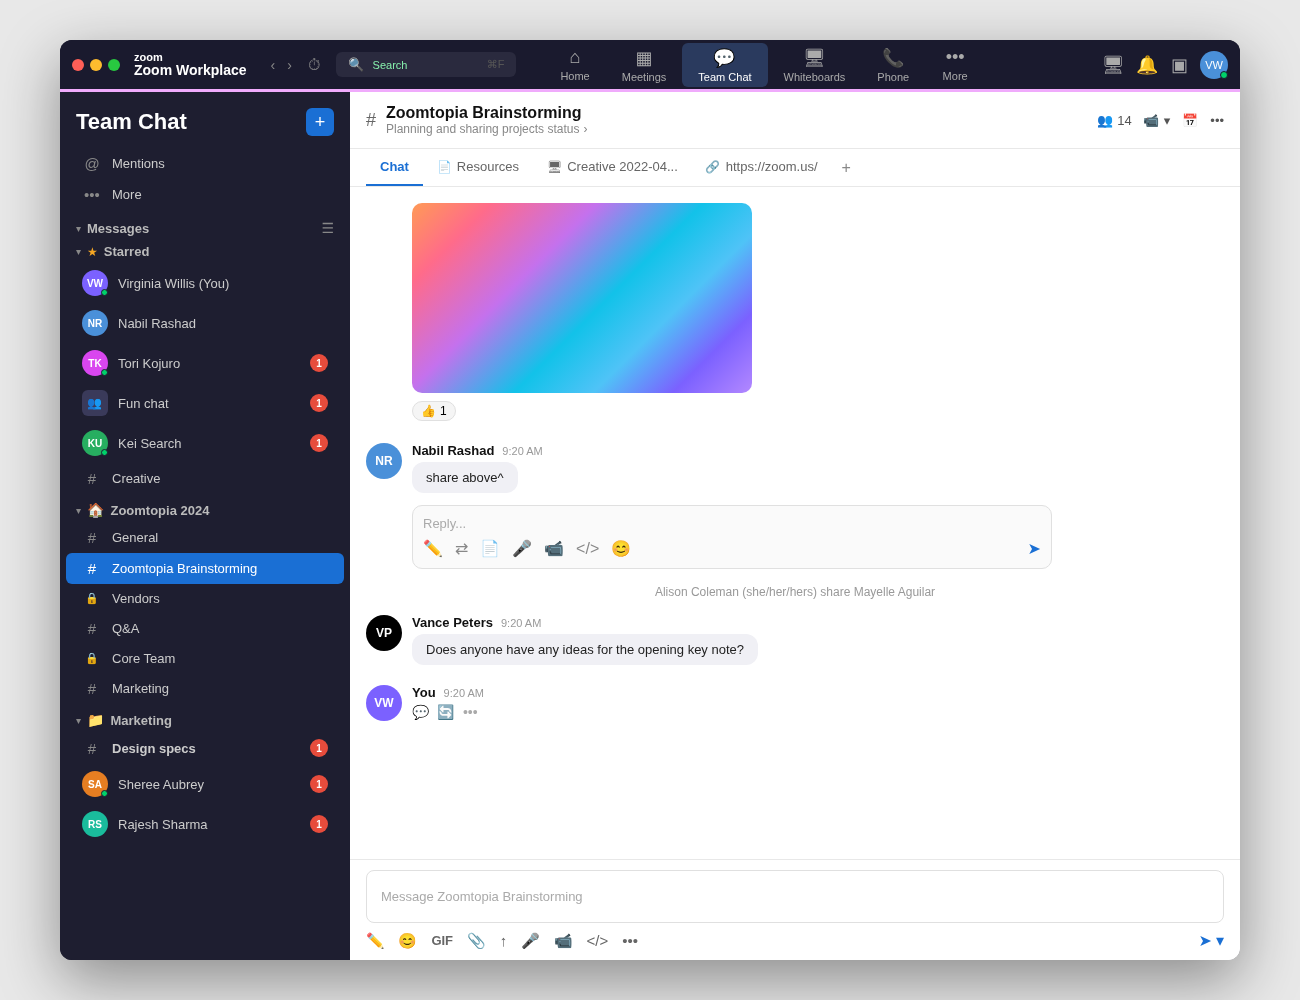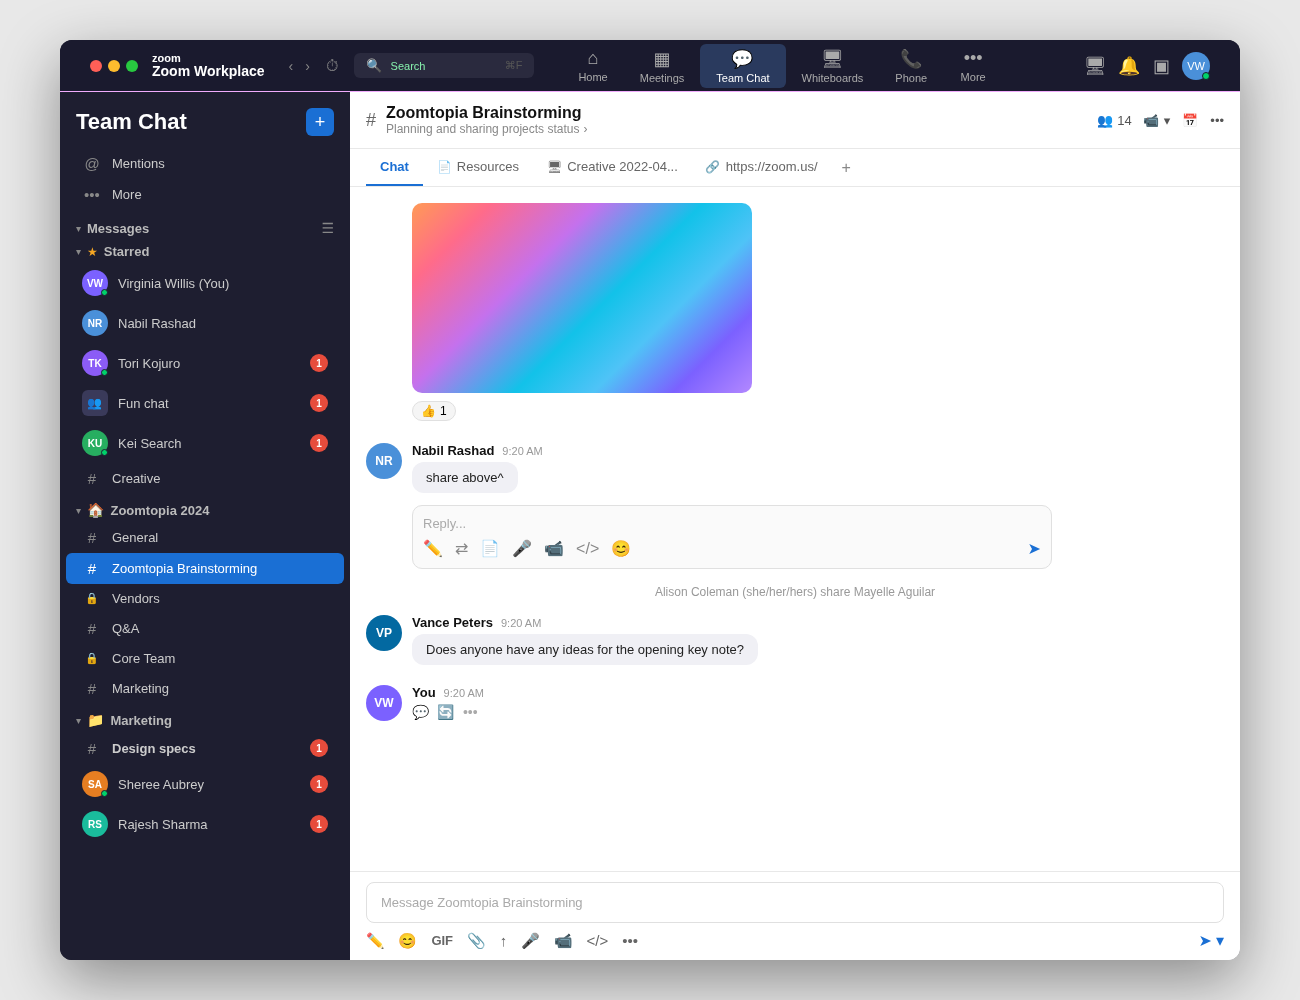--- a/index.html
+++ b/index.html
@@ -21,24 +21,24 @@
       display: flex;
       flex-direction: column;
       box-shadow: 0 20px 60px rgba(0,0,0,0.4);
     }
     
     .title-bar {
       background: #1a1a2e;
       height: 52px;
       display: flex;
       align-items: center;
-      padding: 0 30px;
+      padding: 0 12px;
       gap: 8px;
       flex-shrink: 0;
-      border-bottom: 1px solid #f0abfc;
+      border-bottom: 3px solid #f0abfc;
     }
     .traffic-lights {
       display: flex;
       gap: 6px;
       margin-right: 6px;
     }
     .traffic-light {
       width: 12px;
       height: 12px;
       border-radius: 50%;
@@ -484,21 +484,21 @@
     
     .message-input-area {
       border-top: 1px solid #e8e8e8;
       padding: 10px 16px;
       background: white;
       flex-shrink: 0;
     }
     .message-input-box {
       border: 1px solid #e0e0e0;
       border-radius: 8px;
-      padding: 12px 14px;
+      padding: 18px 14px;
       font-size: 13px;
       color: #aaa;
       margin-bottom: 8px;
     }
     .input-toolbar {
       display: flex;
       align-items: center;
       gap: 14px;
       color: #666;
       font-size: 15px;
@@ -628,21 +628,21 @@
           VW
           <div class="online-dot-sm"></div>
         </div>
         <span>Virginia Willis (You)</span>
       </div>
       <div class="sidebar-item">
         <div class="avatar-small" style="background:#4a90d9">NR</div>
         <span>Nabil Rashad</span>
       </div>
       <div class="sidebar-item">
-        <div class="avatar-small" style="background:#8b5cf6">
+        <div class="avatar-small" style="background:#d946ef">
           TK
           <div class="online-dot-sm"></div>
         </div>
         <span>Tori Kojuro</span>
         <span class="badge">1</span>
       </div>
       <div class="sidebar-item">
         <div class="group-icon">👥</div>
         <span>Fun chat</span>
         <span class="badge">1</span>
@@ -795,21 +795,21 @@
                 <span>😊</span>
                 <span class="reply-send-btn">➤</span>
               </div>
             </div>
           </div>
         </div>
 
         <div class="system-message">Alison Coleman (she/her/hers) share Mayelle Aguilar</div>
 
         <div class="message-group">
-          <div class="message-avatar" style="background:#0369a1">VP</div>
+          <div class="message-avatar" style="background:#000000">VP</div>
           <div class="message-content">
             <div class="message-header">
               <span class="message-sender">Vance Peters</span>
               <span class="message-time">9:20 AM</span>
             </div>
             <div class="message-bubble">Does anyone have any ideas for the opening key note?</div>
             <br>
           </div>
         </div>
 

